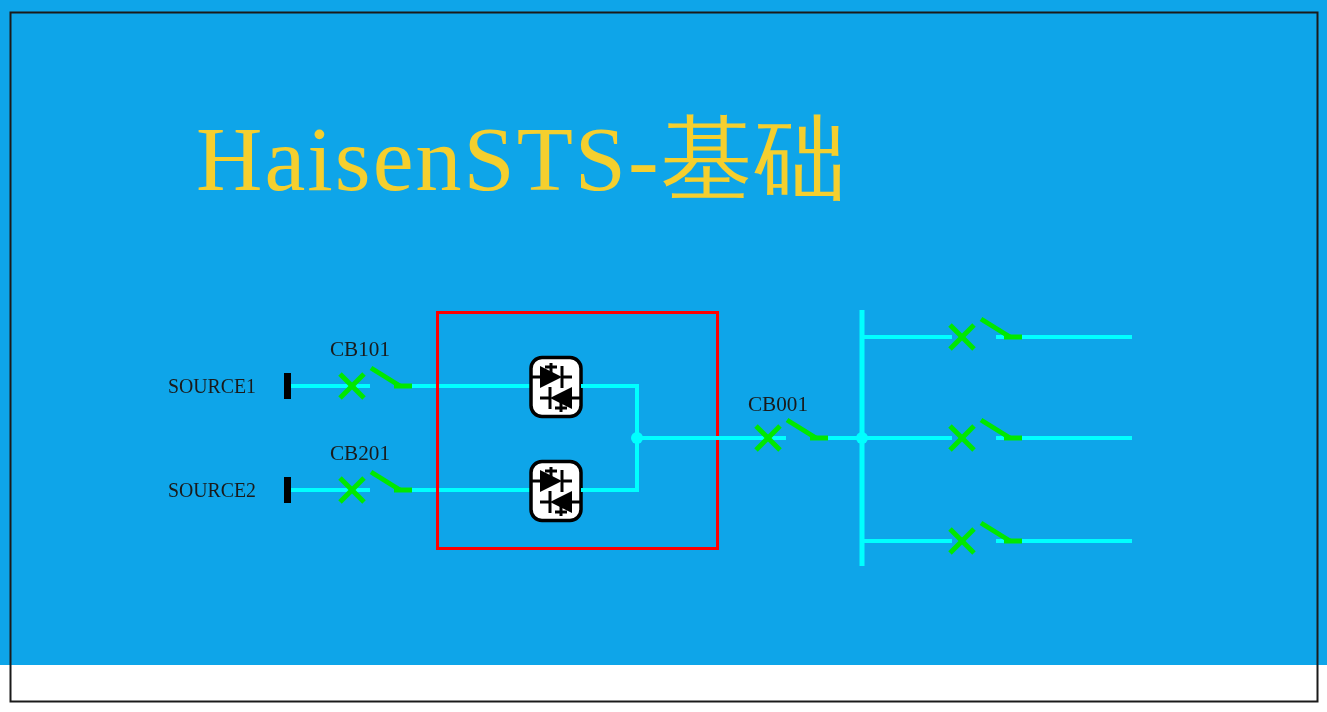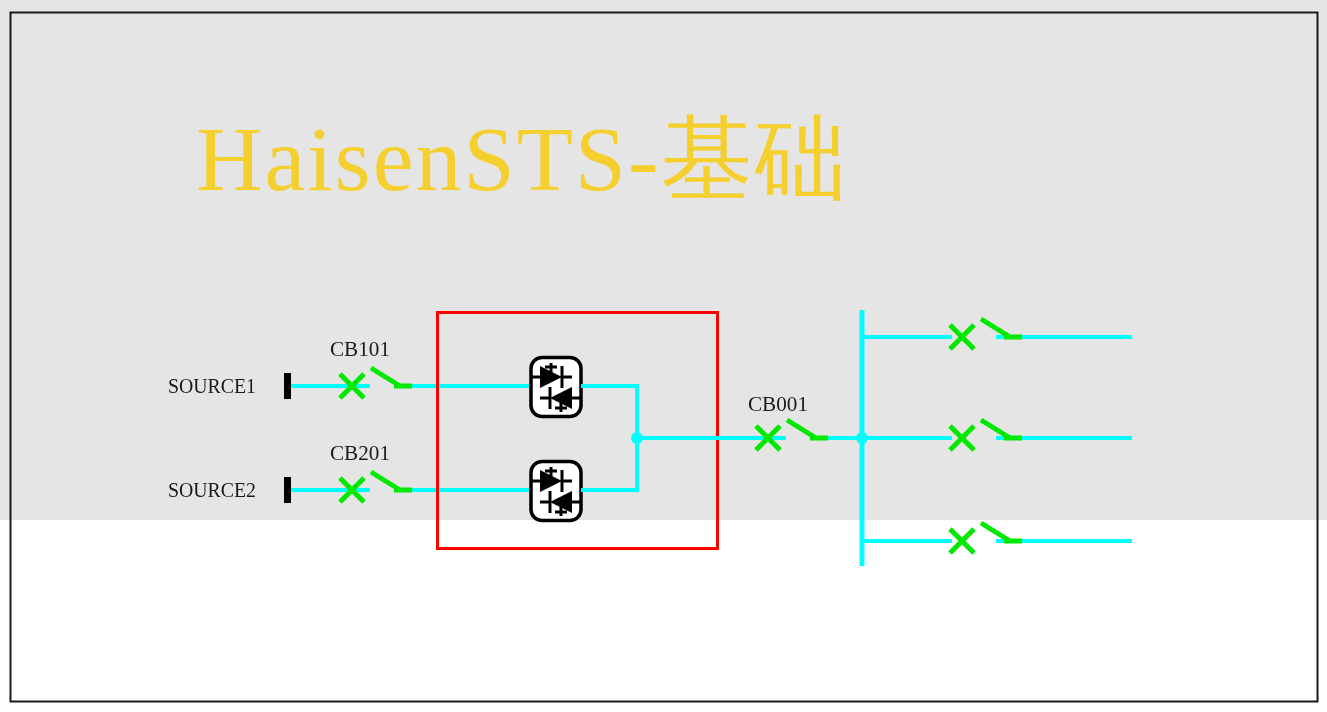--- a/index.html
+++ b/index.html
@@ -10,22 +10,22 @@
   }
   body {
     width: 1327px;
     height: 712px;
     font-family: "Liberation Serif", "DejaVu Serif", serif;
     overflow: hidden;
   }
   #canvas {
     position: relative;
     width: 1327px;
-    height: 520px;
-    background: #e5e5e5;
+    height: 665px;
+    background: #0ea5e9;
   }
   #sld-svg {
     position: absolute;
     left: 0;
     top: 0;
     width: 1327px;
     height: 712px;
   }
   .sld-title {
     font-family: "Liberation Serif", "DejaVu Serif", serif;

